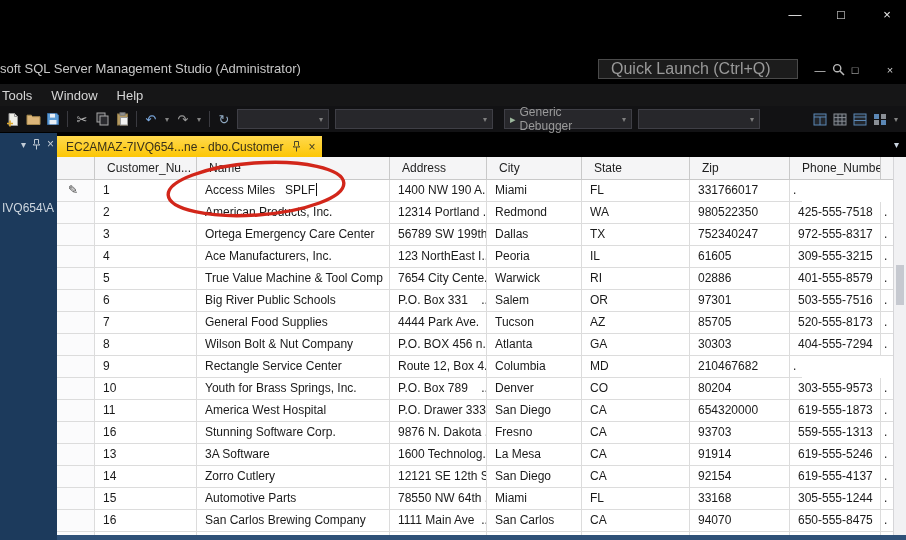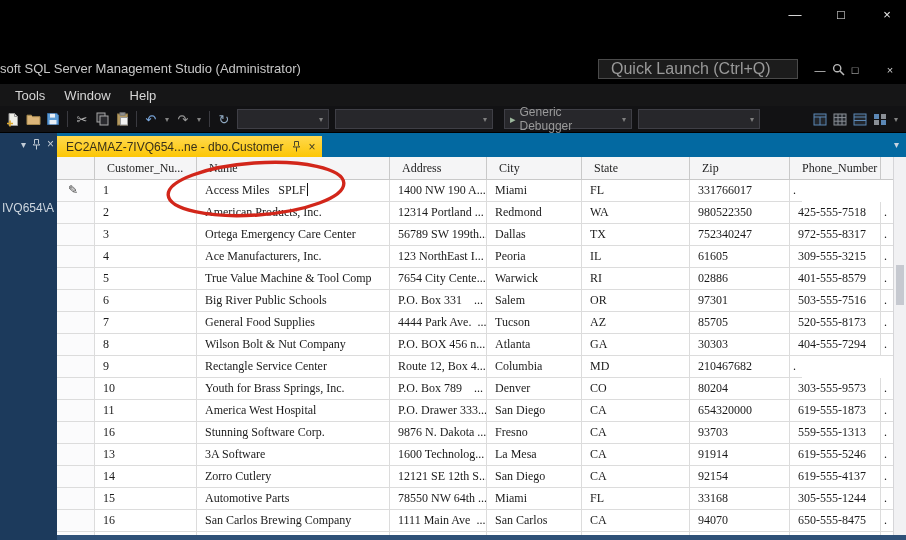--- a/index.html
+++ b/index.html
@@ -19,21 +19,21 @@
     background:#1c1c1c;border:1px solid #4a4a4a;display:flex;align-items:center;box-sizing:border-box;}
   .quick-launch input{flex:1;background:transparent;border:0;outline:none;color:#bbb;
     font-family:"Liberation Sans",sans-serif;font-size:16px;padding:0 12px;}
   .quick-launch input::placeholder{color:#9a9a9a;}
   .ql-icon{color:#b9b9b9;padding:0 5px 0 2px;display:flex;align-items:center;}
   .app-controls{position:absolute;right:4px;bottom:4px;display:flex;}
   .app-controls .wbtn{width:24px;height:20px;display:flex;align-items:center;justify-content:center;
     color:#cfcfcf;font-size:11px;margin-left:11px;}
   
   .menubar{position:absolute;top:84px;left:0;right:0;height:22px;background:#161617;
-    display:flex;align-items:center;color:#d6d6d6;font-size:13px;padding-left:13px;}
+    display:flex;align-items:center;color:#d6d6d6;font-size:13px;}
   .menu-item{padding:0 8px;margin-right:3px;white-space:nowrap;}
   .menu-item:first-child{padding-left:2px;}
   
   .toolbar{position:absolute;top:106px;left:0;right:0;height:27px;background:#121214;
     border-bottom:1px solid #000;display:flex;align-items:center;padding-left:3px;box-sizing:border-box;}
   .tbtn{display:flex;align-items:center;justify-content:center;width:20px;height:22px;flex:none;}
   .tbtn.narrow{width:12px;}
   .tglyph{font-size:13px;line-height:1;}
   .tsep{width:1px;height:16px;background:#3a3a40;margin:0 4px;flex:none;}
   .darr{color:#828282;font-size:8px;}
@@ -42,29 +42,29 @@
   .combo .arr{margin-left:auto;color:#7f7f7f;font-size:8px;padding-left:6px;}
   .right-cluster{margin-left:auto;display:flex;align-items:center;padding-right:4px;}
   
   .main{position:absolute;top:133px;left:0;right:0;bottom:0;display:flex;}
   .oe-sliver{width:57px;flex:none;background:#1c3a5c;position:relative;}
   .pane-controls{position:absolute;top:4px;right:3px;display:flex;align-items:center;color:#c2ccd6;}
   .pane-controls>span{margin-left:6px;display:flex;align-items:center;font-size:10px;}
   .oe-label{position:absolute;top:68px;left:2px;color:#cdd6df;font-size:12px;white-space:nowrap;}
   .doc-area{flex:1;min-width:0;display:flex;flex-direction:column;}
   
-  .tabbar{height:24px;flex:none;background:#0369a1;position:relative;}
+  .tabbar{height:24px;flex:none;background:#000000;position:relative;}
   .tab{position:absolute;left:0;top:3px;height:21px;background:linear-gradient(#ffd94e,#fcc606);
     display:flex;align-items:center;padding:0 7px 0 9px;}
   .tab-label{font-size:12px;color:#38301a;white-space:nowrap;}
   .tab-pin{margin-left:9px;color:#4a452a;display:flex;align-items:center;}
   .tab-close{margin-left:7px;color:#3f3c26;font-size:12px;line-height:1;}
   .tab-overflow{position:absolute;right:7px;top:6px;color:#c9d4e0;font-size:10px;}
   
-  .grid-area{flex:1;min-height:0;display:flex;background:#fff;font-family:Liberation Serif, serif;}
+  .grid-area{flex:1;min-height:0;display:flex;background:#fff;}
   .grid{width:836px;flex:none;display:flex;flex-direction:column;overflow:hidden;}
   .grid-header{display:flex;flex:none;height:23px;}
   .hcell{box-sizing:border-box;height:23px;background:#f5f5f6;border-right:1px solid #c9c9c9;
     border-bottom:1px solid #c9c9c9;font-size:12px;color:#1e1e1e;padding:4px 0 0 12px;
     white-space:nowrap;overflow:hidden;}
   .grid-body{flex:1;overflow:hidden;}
   .grid-row{display:flex;height:22px;}
   .cell{box-sizing:border-box;height:22px;border-right:1px solid #dcdcdc;border-bottom:1px solid #dcdcdc;
     font-size:12px;color:#1a1a1a;padding:3px 0 0 8px;white-space:pre;overflow:hidden;background:#fff;}
   .col-sel{width:38px;background:#fbfbfc;padding-left:0;position:relative;}

